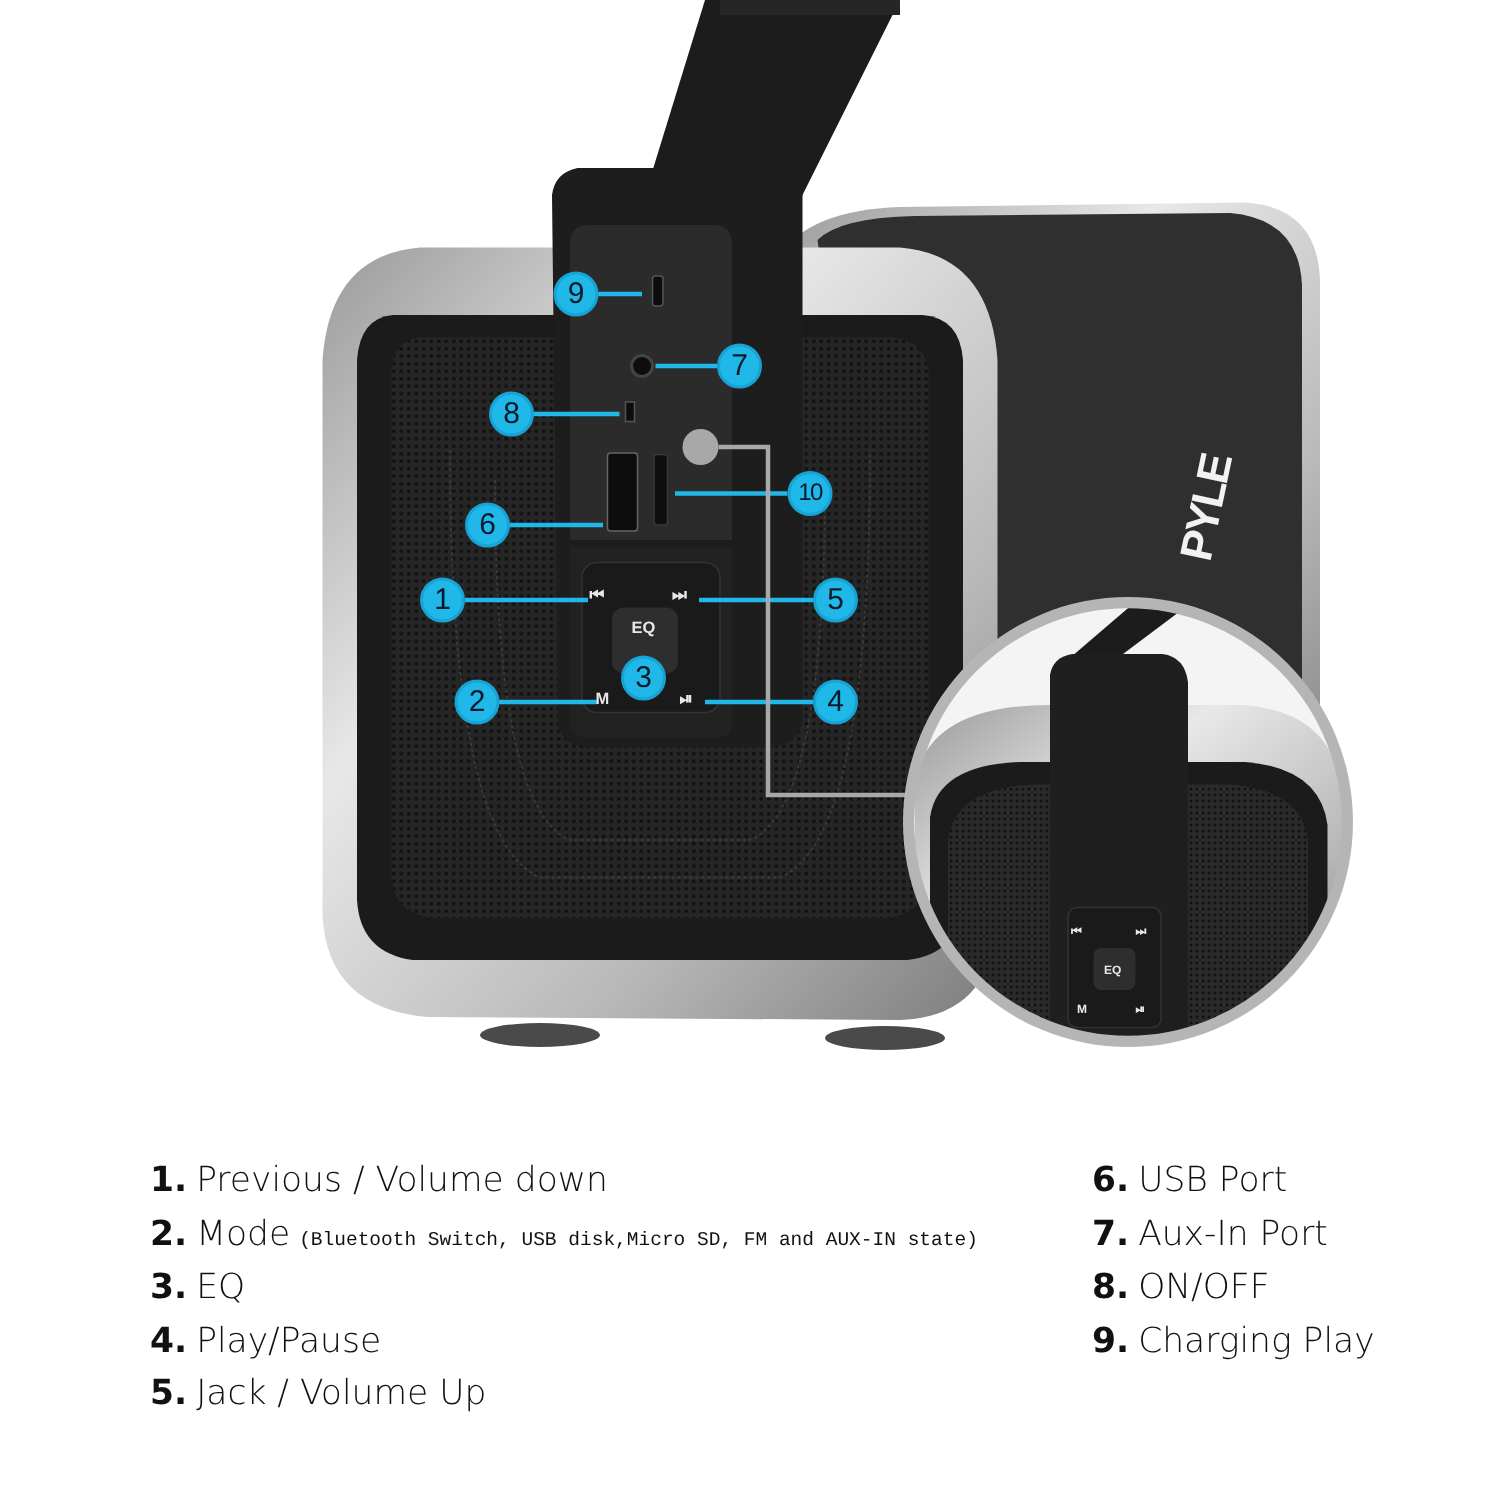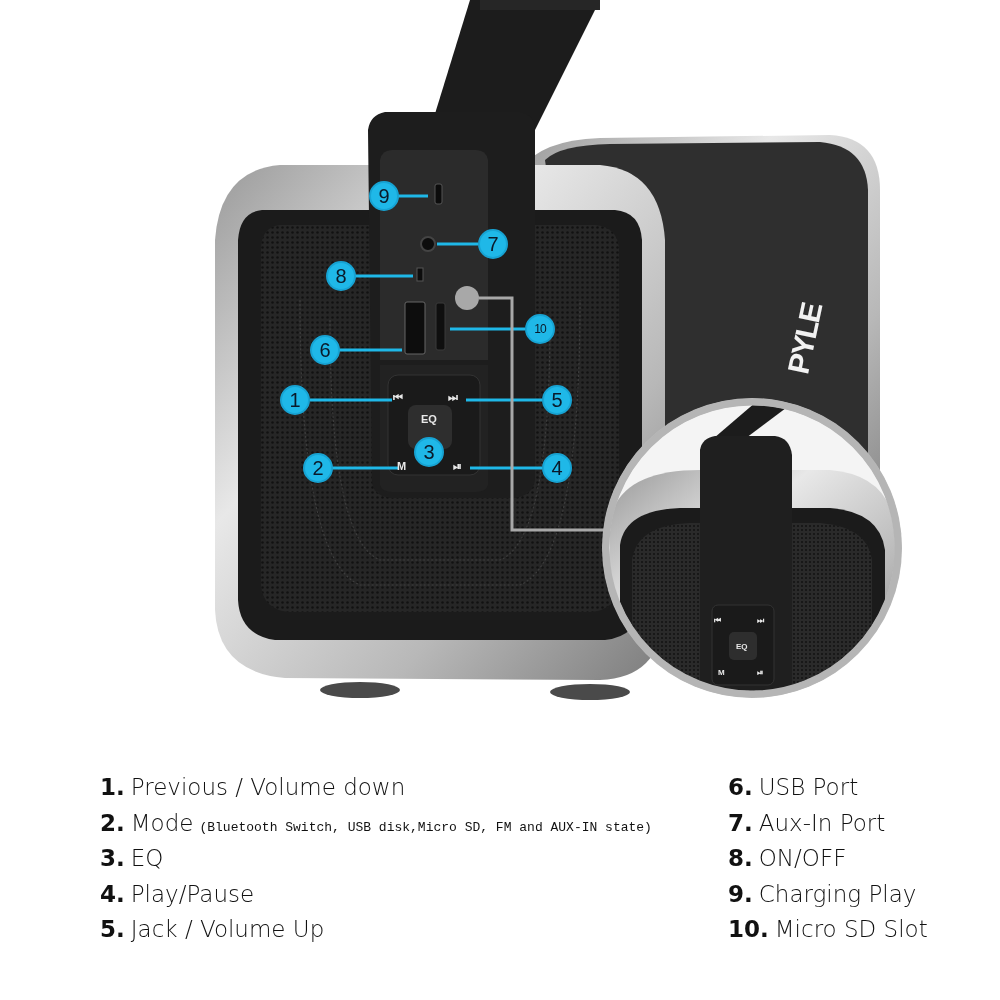--- a/index.html
+++ b/index.html
@@ -8,21 +8,21 @@
 
   .stage { position: absolute; left: 0; top: 0; width: 1000px; height: 760px; }
   .stage svg { position: absolute; left: 0; top: 0; }
 
   .callout {
     position: absolute; width: 30px; height: 30px; border-radius: 50%;
     background: #1fb8e8; color: #0a1a2a; font-family: "Liberation Sans", sans-serif;
     font-size: 20px; font-weight: 400; display: flex; align-items: center; justify-content: center;
     border: 2px solid #17a3d3;
   }
-  .callout.small-text { font-size: 12px; letter-spacing: -1px; }
+  .callout.small-text { font-size: 16px; letter-spacing: -1px; }
 
   .btn-label { position: absolute; color: #e8e8e8; font-family: "Liberation Sans", sans-serif; font-weight: 700; }
   .brand { position: absolute; color: #f2f2f2; font-family: "Liberation Sans", sans-serif; font-weight: 900; font-size: 30px; transform: rotate(-78deg); letter-spacing: -2px; }
 
   .legend { position: absolute; top: 770px; font-family: "DejaVu Sans", sans-serif; color: #111; }
   .legend-left { left: 100px; }
   .legend-right { left: 686px; margin-left: 42px; }
   .legend-item { height: 35.5px; line-height: 35.5px; font-size: 23px; white-space: nowrap; font-weight: 300; }
   .legend-item .num { font-weight: 700; margin-right: 6px; }
   .legend-item .note { font-size: 13px; margin-left: 6px; font-family: Liberation Mono, monospace; }
@@ -157,14 +157,13 @@
   <div class="legend-item"><span class="num">3.</span><span>EQ</span></div>
   <div class="legend-item"><span class="num">4.</span><span>Play/Pause</span></div>
   <div class="legend-item"><span class="num">5.</span><span>Jack / Volume Up</span></div>
 </div>
 
 <div class="legend legend-right">
   <div class="legend-item"><span class="num">6.</span><span>USB Port</span></div>
   <div class="legend-item"><span class="num">7.</span><span>Aux-In Port</span></div>
   <div class="legend-item"><span class="num">8.</span><span>ON/OFF</span></div>
   <div class="legend-item"><span class="num">9.</span><span>Charging Play</span></div>
-  <div class="legend-item"><span class="num">10.</span><span>Micro SD Slot</span></div>
 </div>
 
 </body></html>

